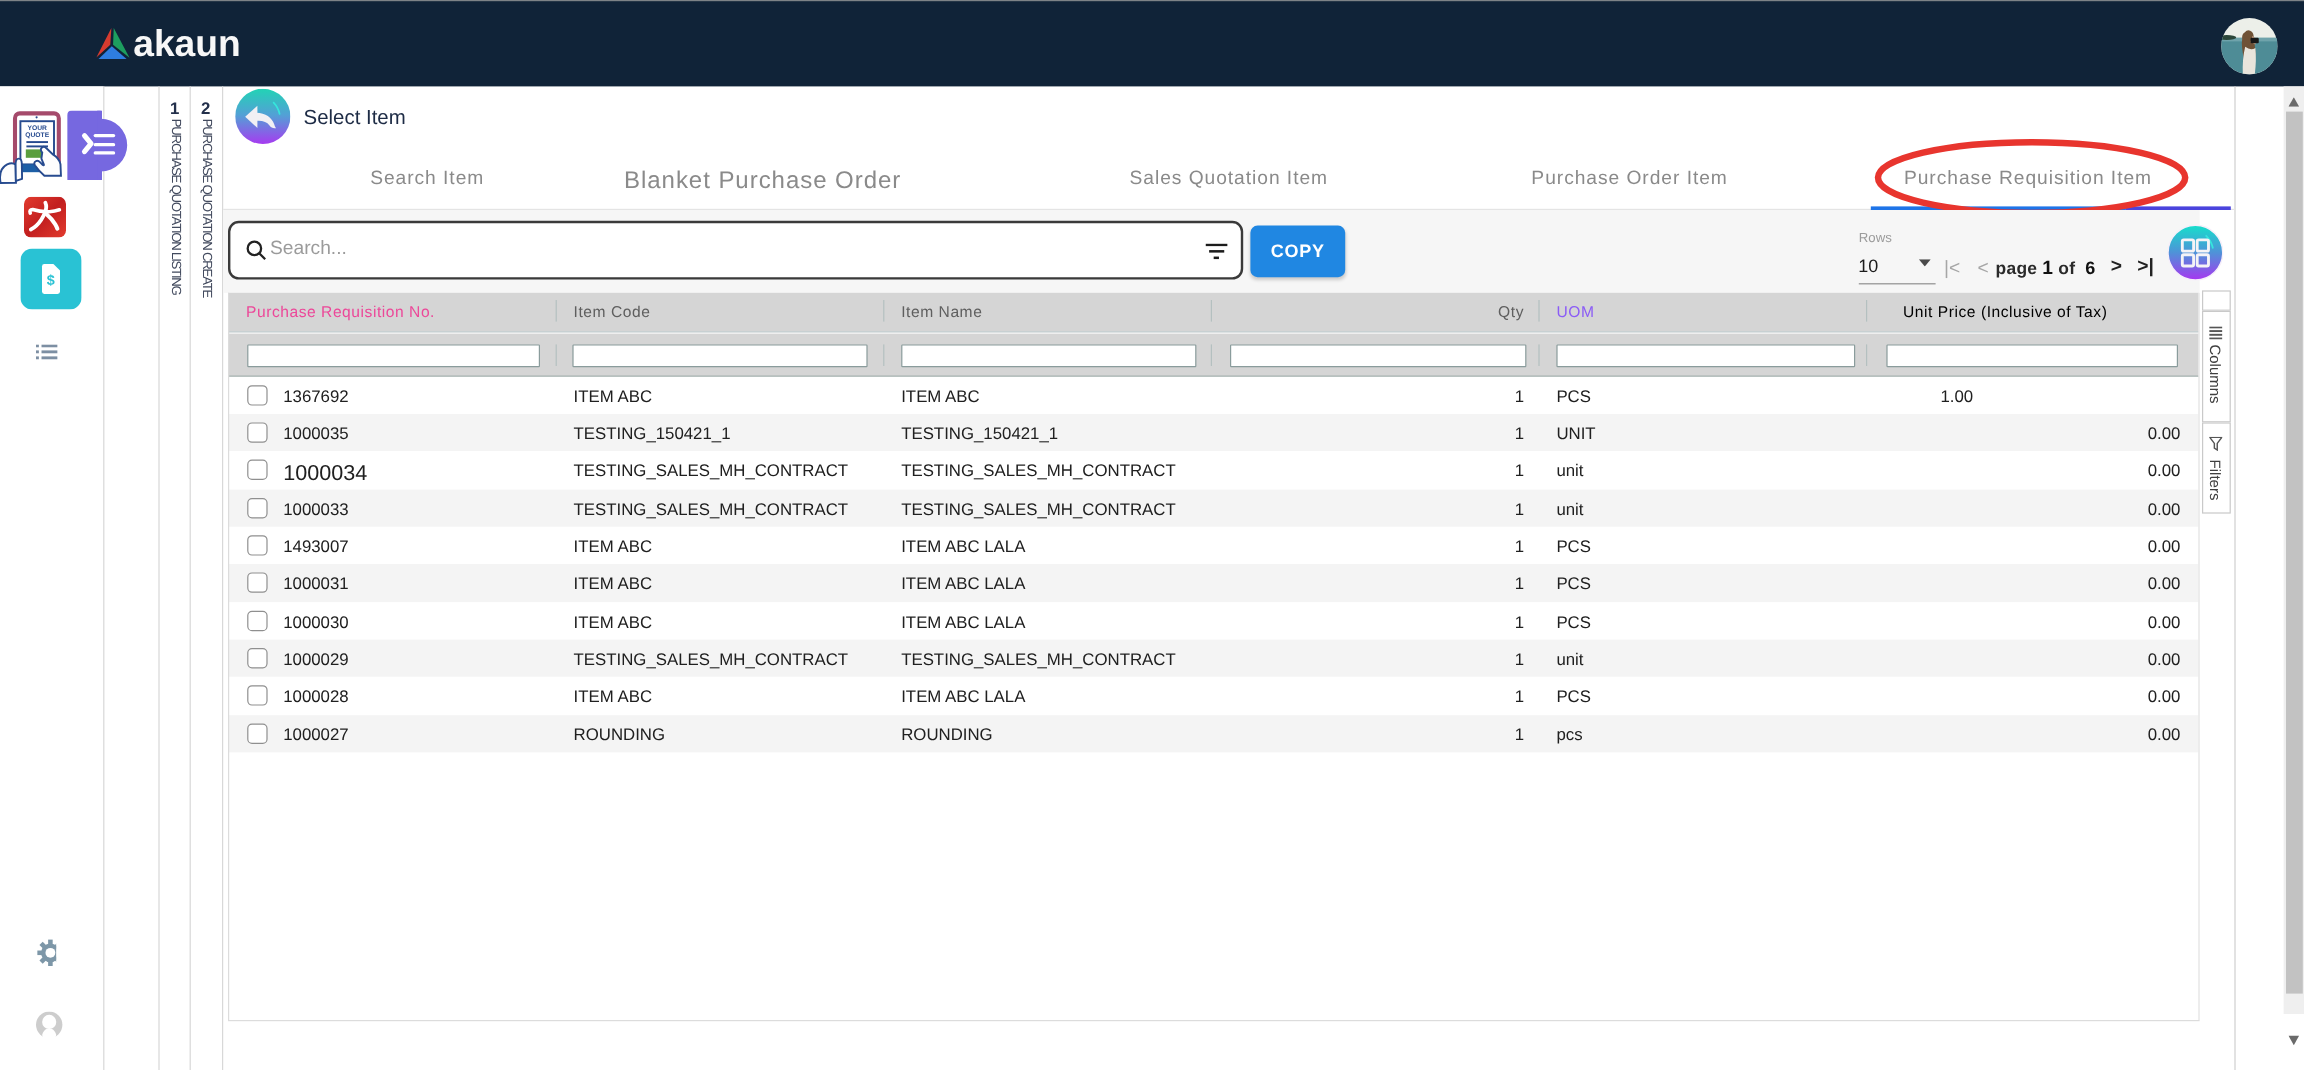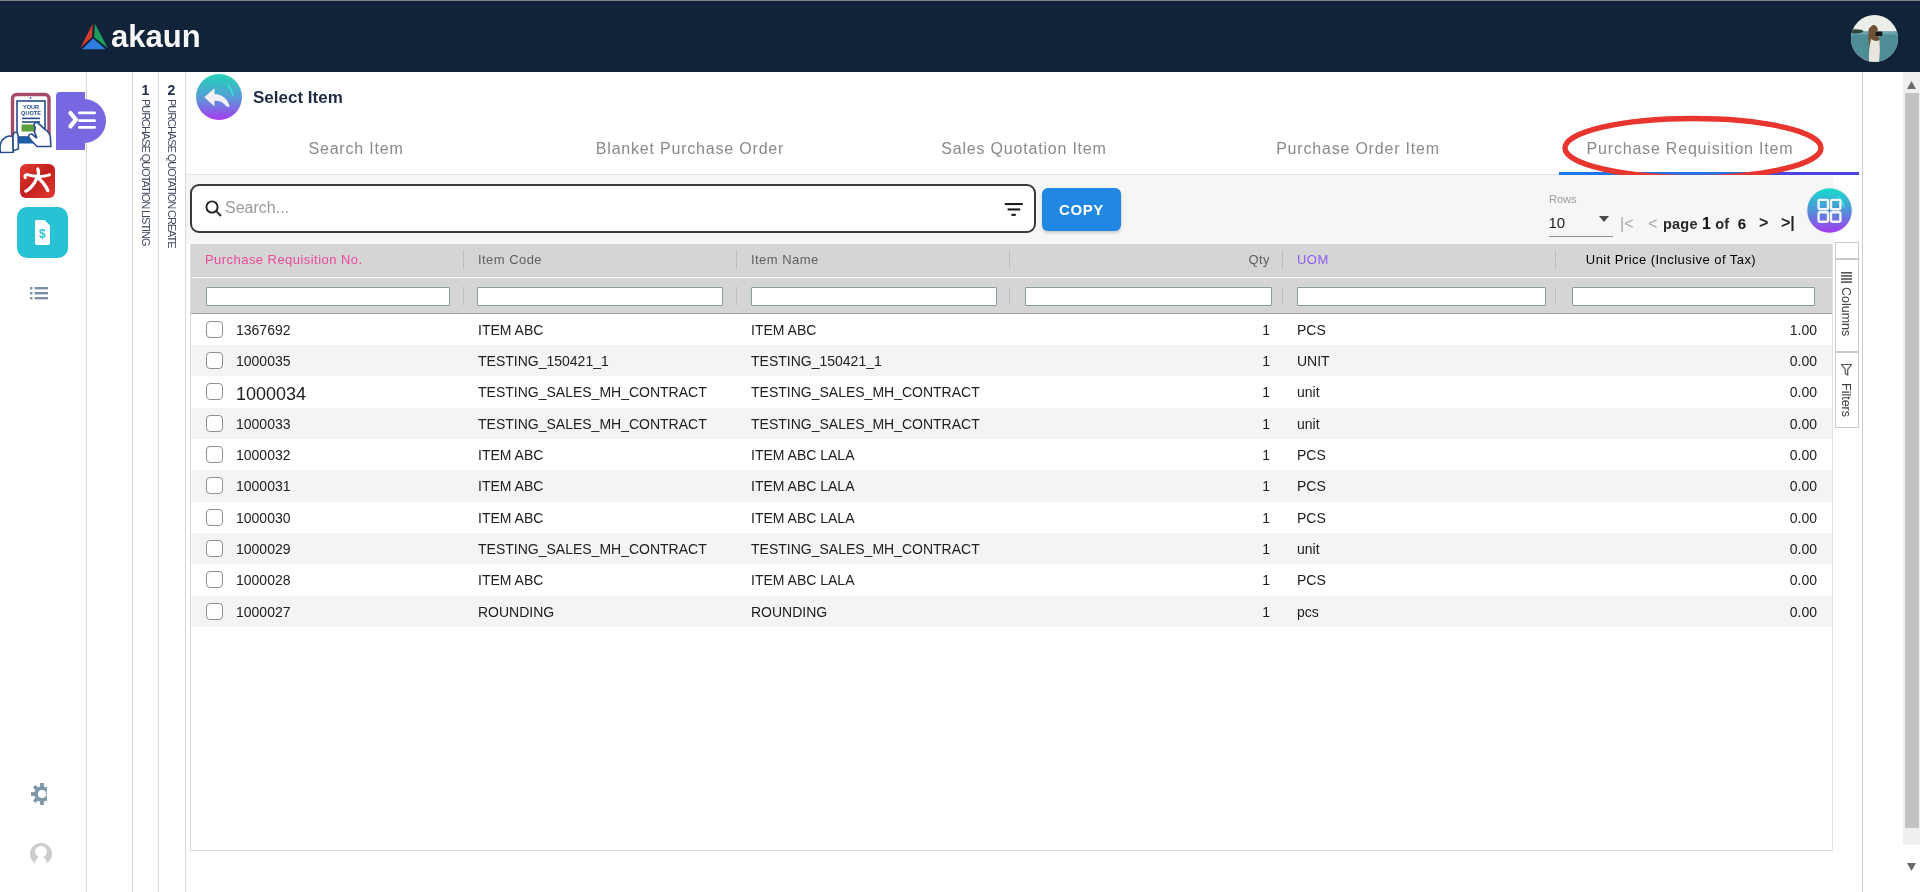--- a/index.html
+++ b/index.html
@@ -142,24 +142,24 @@
     <stop offset="0" stop-color="#22d3b5"></stop>
         <stop offset="0.48" stop-color="#53a0d6"></stop>
         <stop offset="1" stop-color="#a63bf0"></stop>
   </linearGradient>
     </defs>
   <circle cx="23" cy="23" r="23" fill="url(#bkg)"></circle>
   <path d="M32 11.5 a19 19 0 0 1 5 9.5" fill="none" stroke="#35e6dc" stroke-width="1.4" stroke-linecap="round"></path>
   <path d="M8.3 23.3 L18.5 14.2 L18.5 32.6 Z" fill="#f2f0f4"></path>
   <path d="M17.5 20 C25.5 20.3 30.5 24 32.5 29.5 C33 30.9 33.3 31.9 34 32.8 C31.8 33.2 29.8 32.4 28.6 30.6 C26.3 27.6 22.8 26.4 17.5 26.8 Z" fill="#f2f0f4"></path>
 </svg>
-<div class="abs" style="left:253px;top:88px;font-size:17px;font-weight:bold;color:#1d2b45">Select Item</div>
+<div class="abs" style="left:253px;top:88px;font-size:17px;font-weight:normal;color:#1d2b45">Select Item</div>
 
 <div class="abs" style="left:186px;top:140px;width:340px;text-align:center;font-size:16px;letter-spacing:0.8px;color:#8a8a8a">Search Item</div>
-<div class="abs" style="left:520px;top:140px;width:340px;text-align:center;font-size:16px;letter-spacing:0.8px;color:#8a8a8a">Blanket Purchase Order</div>
+<div class="abs" style="left:520px;top:140px;width:340px;font-size:20px;letter-spacing:0.8px;color:#8a8a8a">Blanket Purchase Order</div>
 <div class="abs" style="left:854px;top:140px;width:340px;text-align:center;font-size:16px;letter-spacing:0.8px;color:#8a8a8a">Sales Quotation Item</div>
 <div class="abs" style="left:1188px;top:140px;width:340px;text-align:center;font-size:16px;letter-spacing:0.8px;color:#8a8a8a">Purchase Order Item</div>
 <div class="abs" style="left:1520px;top:140px;width:340px;text-align:center;font-size:16px;letter-spacing:0.8px;color:#8a8a8a">Purchase Requisition Item</div>
 <div class="abs" style="left:186px;top:174px;width:1676px;height:1px;background:#e4e4e4"></div>
 <div class="abs" style="left:1559px;top:172px;width:212px;height:2.5px;background:#1e74e8"></div>
 <div class="abs" style="left:1771px;top:172px;width:88px;height:2.5px;background:#4a44dd"></div>
 
 <svg class="abs" style="left:1555px;top:110px" width="280" height="78" viewBox="0 0 280 78">
   <ellipse cx="138" cy="38" rx="128" ry="29.5" fill="none" stroke="#e8352e" stroke-width="5.4"></ellipse>
 </svg>
@@ -240,21 +240,21 @@
 <div class="abs" style="left:1572px;top:287px;width:243px;height:19px;background:#fff;border:1px solid #8a9c9c;border-radius:1px"></div>
 
 <div id="rows">
 <div class="abs" style="left:190px;top:313.5px;width:1642px;height:31.35px;background:#ffffff"></div>
 <div class="abs" style="left:205.5px;top:320.5px;width:17px;height:17px;border:1.8px solid #8f8f8f;border-radius:4px;background:#fff"></div>
 <div class="abs" style="left:236px;top:321.5px;font-size:14px;color:#202020">1367692</div>
 <div class="abs" style="left:478px;top:321.5px;font-size:14px;color:#202020">ITEM ABC</div>
 <div class="abs" style="left:751px;top:321.5px;font-size:14px;color:#202020">ITEM ABC</div>
 <div class="abs" style="left:1170px;top:321.5px;width:100px;text-align:right;font-size:14px;color:#202020">1</div>
 <div class="abs" style="left:1297px;top:321.5px;font-size:14px;color:#202020">PCS</div>
-<div class="abs" style="left:1617px;top:321.5px;width:200px;text-align:right;font-size:14px;color:#202020">1.00</div>
+<div class="abs" style="left:1617px;top:321.5px;width:200px;font-size:14px;color:#202020">1.00</div>
 <div class="abs" style="left:190px;top:344.85px;width:1642px;height:31.35px;background:#f4f4f4"></div>
 <div class="abs" style="left:205.5px;top:351.85px;width:17px;height:17px;border:1.8px solid #8f8f8f;border-radius:4px;background:#fff"></div>
 <div class="abs" style="left:236px;top:352.85px;font-size:14px;color:#202020">1000035</div>
 <div class="abs" style="left:478px;top:352.85px;font-size:14px;color:#202020">TESTING_150421_1</div>
 <div class="abs" style="left:751px;top:352.85px;font-size:14px;color:#202020">TESTING_150421_1</div>
 <div class="abs" style="left:1170px;top:352.85px;width:100px;text-align:right;font-size:14px;color:#202020">1</div>
 <div class="abs" style="left:1297px;top:352.85px;font-size:14px;color:#202020">UNIT</div>
 <div class="abs" style="left:1617px;top:352.85px;width:200px;text-align:right;font-size:14px;color:#202020">0.00</div>
 <div class="abs" style="left:190px;top:376.2px;width:1642px;height:31.35px;background:#ffffff"></div>
 <div class="abs" style="left:205.5px;top:383.2px;width:17px;height:17px;border:1.8px solid #8f8f8f;border-radius:4px;background:#fff"></div>
@@ -267,21 +267,21 @@
 <div class="abs" style="left:190px;top:407.55px;width:1642px;height:31.35px;background:#f4f4f4"></div>
 <div class="abs" style="left:205.5px;top:414.55px;width:17px;height:17px;border:1.8px solid #8f8f8f;border-radius:4px;background:#fff"></div>
 <div class="abs" style="left:236px;top:415.55px;font-size:14px;color:#202020">1000033</div>
 <div class="abs" style="left:478px;top:415.55px;font-size:14px;color:#202020">TESTING_SALES_MH_CONTRACT</div>
 <div class="abs" style="left:751px;top:415.55px;font-size:14px;color:#202020">TESTING_SALES_MH_CONTRACT</div>
 <div class="abs" style="left:1170px;top:415.55px;width:100px;text-align:right;font-size:14px;color:#202020">1</div>
 <div class="abs" style="left:1297px;top:415.55px;font-size:14px;color:#202020">unit</div>
 <div class="abs" style="left:1617px;top:415.55px;width:200px;text-align:right;font-size:14px;color:#202020">0.00</div>
 <div class="abs" style="left:190px;top:438.9px;width:1642px;height:31.35px;background:#ffffff"></div>
 <div class="abs" style="left:205.5px;top:445.9px;width:17px;height:17px;border:1.8px solid #8f8f8f;border-radius:4px;background:#fff"></div>
-<div class="abs" style="left:236px;top:446.9px;font-size:14px;color:#202020">1000032</div>
+<div class="abs" style="left:236px;top:446.9px;font-size:14px;color:#202020">1493007</div>
 <div class="abs" style="left:478px;top:446.9px;font-size:14px;color:#202020">ITEM ABC</div>
 <div class="abs" style="left:751px;top:446.9px;font-size:14px;color:#202020">ITEM ABC LALA</div>
 <div class="abs" style="left:1170px;top:446.9px;width:100px;text-align:right;font-size:14px;color:#202020">1</div>
 <div class="abs" style="left:1297px;top:446.9px;font-size:14px;color:#202020">PCS</div>
 <div class="abs" style="left:1617px;top:446.9px;width:200px;text-align:right;font-size:14px;color:#202020">0.00</div>
 <div class="abs" style="left:190px;top:470.25px;width:1642px;height:31.35px;background:#f4f4f4"></div>
 <div class="abs" style="left:205.5px;top:477.25px;width:17px;height:17px;border:1.8px solid #8f8f8f;border-radius:4px;background:#fff"></div>
 <div class="abs" style="left:236px;top:478.25px;font-size:14px;color:#202020">1000031</div>
 <div class="abs" style="left:478px;top:478.25px;font-size:14px;color:#202020">ITEM ABC</div>
 <div class="abs" style="left:751px;top:478.25px;font-size:14px;color:#202020">ITEM ABC LALA</div>

